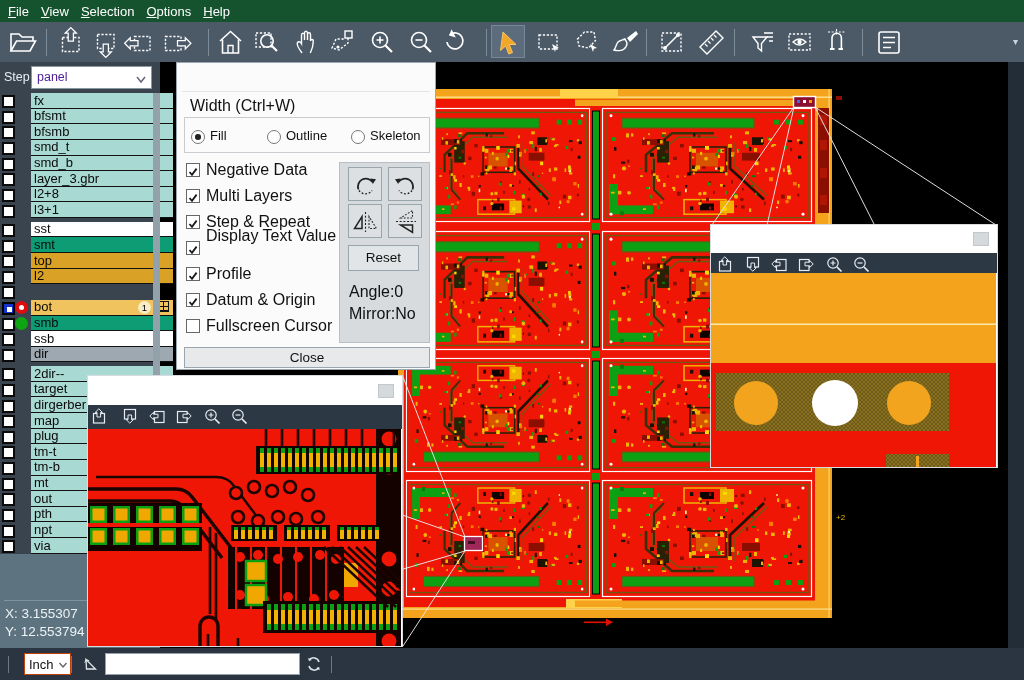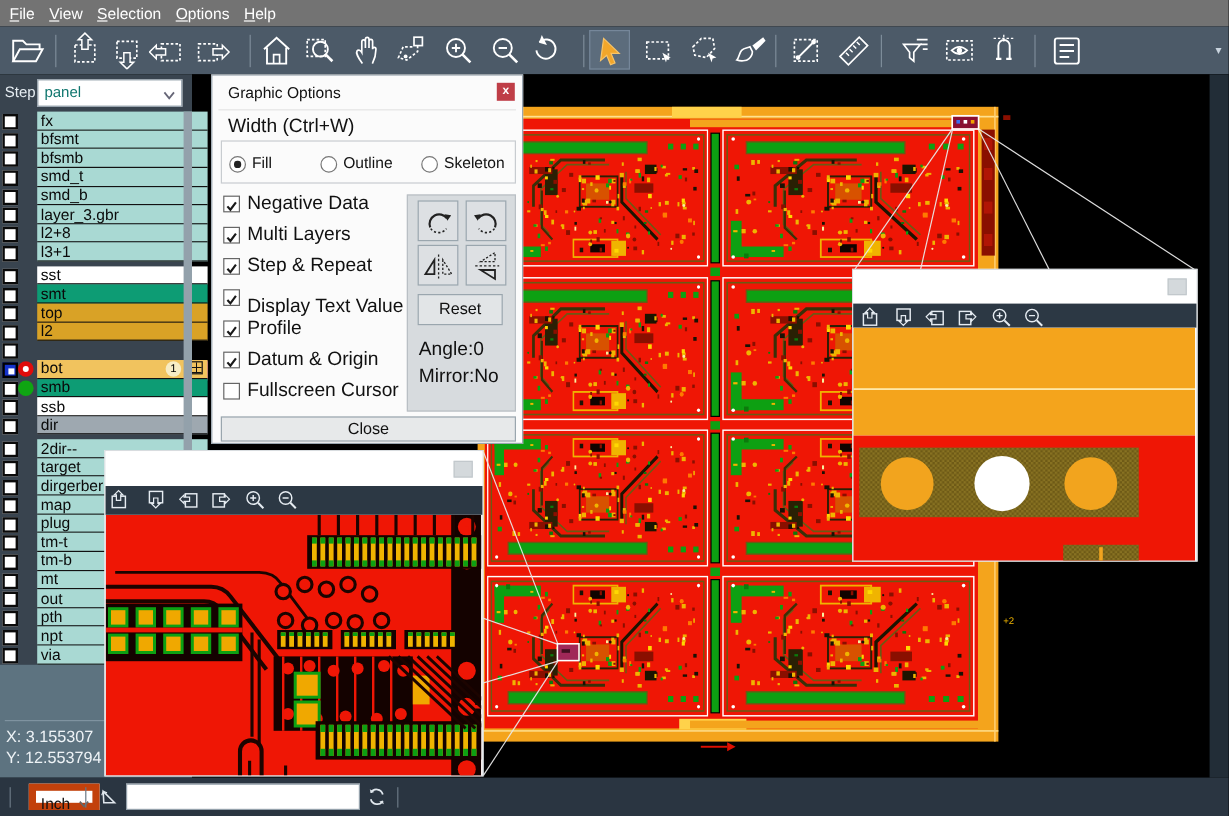--- a/index.html
+++ b/index.html
@@ -1,37 +1,37 @@
 <!DOCTYPE html>
 <html><head><meta charset="utf-8"><style>
 *{margin:0;padding:0;box-sizing:border-box}
 html,body{width:1024px;height:680px;overflow:hidden;background:#000;
 font-family:"Liberation Sans",sans-serif;-webkit-font-smoothing:antialiased}
 #root{position:relative;width:1024px;height:680px}
-#menubar{position:absolute;left:0;top:0;width:1024px;height:22px;background:#737373;color:#fff;font-size:13px}
+#menubar{position:absolute;left:0;top:0;width:1024px;height:22px;background:#14532d;color:#fff;font-size:13px}
 .mi{display:inline-block;margin-left:12px;margin-top:4px}
 .mi:first-child{margin-left:8px}
 #toolbar{position:absolute;left:0;top:22px;width:1024px;height:40px;background:#4c5a68}
 .tbi{position:absolute;top:3px;width:32px;height:33px;padding:1px}
 .tsep{position:absolute;top:7px;width:1px;height:27px;background:#7d8c99}
 #sidebar{position:absolute;left:0;top:62px;width:160px;height:586px;background:#39444f;font-size:12px}
 #steprow{position:absolute;left:0;top:0;width:160px;height:31px;color:#e6edf2}
 #steplbl{position:absolute;left:4px;top:8px;font-size:12.5px}
-#stepdd{position:absolute;left:31px;top:4px;width:121px;height:23px;background:#fff;border:1px solid #8a98a4;color:#0f766e;font-size:12.5px;padding:3px 0 10px 5px}
+#stepdd{position:absolute;left:31px;top:4px;width:121px;height:23px;background:#fff;border:1px solid #8a98a4;color:#4c1d95;font-size:12.5px;padding:3px 0 10px 5px}
 #stepchev{position:absolute;right:4px;top:8px}
 .cb{position:absolute;left:2px;width:13px;height:13px;background:#fff;border:2px solid #0a0a0a;z-index:2}
 .srow{position:absolute;left:31px;width:142px;height:15.65px;border-bottom:1px solid #111;color:#0a0a0a;
 padding:0.5px 0 0 3px;font-size:13px;line-height:14.5px}
 .coord{position:absolute;left:5px;color:#eef3f6;font-size:13.5px}
 #canvas{position:absolute;left:160px;top:62px;width:864px;height:586px;background:#000}
 #cansvg{position:absolute;left:0;top:0}
 #vscroll{position:absolute;left:1008px;top:62px;width:16px;height:586px;background:#222d37}
 #statusbar{position:absolute;left:0;top:648px;width:1024px;height:32px;background:#2a3541}
 .ssep{position:absolute;top:8px;width:1px;height:17px;background:#6a7884}
-#inchbox{position:absolute;left:24px;top:5px;width:59px;height:22px;background:#fff;border:6px solid #c2410c;
+#inchbox{position:absolute;left:24px;top:5px;width:47px;height:22px;background:#fff;border:1px solid #c2410c;
 font-size:13px;color:#111;padding:2.5px 0 0 4px}
 #inchchev{position:absolute;right:2px;top:7px}
 #sinput{position:absolute;left:105px;top:5px;width:195px;height:22px;background:#fff;border:1px solid #95a2ac}
 #scoord{position:absolute;left:342px;top:8px;color:#f2a41e;font-size:13px}
 #winR{position:absolute;left:710px;top:224px;width:288px;height:244px;border:1.5px solid #d8dcdf;background:#fff}
 #winBL{position:absolute;left:87px;top:375px;width:316px;height:272px;border:1.5px solid #d8dcdf;background:#fff}
 .wtitle{position:absolute;left:0;top:0;right:0;height:28px;background:#fff}
 .wbtn{position:absolute;right:8px;top:7px;width:16px;height:14px;background:#d4d9dc;border:1px solid #c2c8cc}
 .wtool{position:absolute;left:0;top:28px;right:0;height:20px;background:#2c3844}
 .wcont{position:absolute;left:0;top:48px;right:0;bottom:0;overflow:hidden}
@@ -466,21 +466,20 @@
       <div class="srow" style="top:460.3px;background:#a9d9d3">npt</div>
       <div class="cb" style="top:478.2px"></div>
       <div class="srow" style="top:476.0px;background:#a9d9d3">via</div>
 <div style="position:absolute;left:152.5px;top:31px;width:7.5px;height:461px;background:#93a1ab"></div>
 <div style="position:absolute;left:0;top:491.6px;width:160px;height:94.4px;background:#5d7380"></div>
 <div style="position:absolute;left:4px;top:538px;width:152px;border-top:1px solid #7f93a0"></div>
 <div class="coord" style="top:544px">X: 3.155307</div>
 <div class="coord" style="top:562px">Y: 12.553794</div>
 </div>
 <div id="dialog">
-<div id="dtitle">Graphic Options<div id="dclose">x</div></div>
 <div style="position:absolute;left:5px;right:5px;top:28px;border-top:1px solid #e4e4e4"></div>
 <div class="dlbl" style="left:13px;top:34px">Width (Ctrl+W)</div>
 <div id="dgroup">
 <div style="position:relative;top:12px;left:6px;font-size:13px">
           <div class="drad" style="left:0px">
             <div style="position:absolute;left:3.2px;top:3.2px;width:5.6px;height:5.6px;border-radius:50%;background:#222"></div>
           </div>
           <span style="position:absolute;left:19px;top:-2.5px">Fill</span>
           <div class="drad" style="left:76px"></div>
           <span style="position:absolute;left:95px;top:-2.5px">Outline</span>
@@ -496,21 +495,21 @@
           <path d="M1.5 5 4 7.8 8.6 1.6" stroke="#1a1a1a" stroke-width="1.8" fill="none"></path>
         </svg></div>
       <div class="dlbl" style="top:124px;left:29px">Multi Layers</div>
 <div class="dchk" style="top:152px"><svg width="10" height="10" viewBox="0 0 10 10">
           <path d="M1.5 5 4 7.8 8.6 1.6" stroke="#1a1a1a" stroke-width="1.8" fill="none"></path>
         </svg></div>
       <div class="dlbl" style="top:150px;left:29px">Step &amp; Repeat</div>
 <div class="dchk" style="top:178px"><svg width="10" height="10" viewBox="0 0 10 10">
           <path d="M1.5 5 4 7.8 8.6 1.6" stroke="#1a1a1a" stroke-width="1.8" fill="none"></path>
         </svg></div>
-      <div class="dlbl" style="top:184px;left:29px">Display Text Value</div>
+      <div class="dlbl" style="top:164px;left:29px">Display Text Value</div>
 <div class="dchk" style="top:204px"><svg width="10" height="10" viewBox="0 0 10 10">
           <path d="M1.5 5 4 7.8 8.6 1.6" stroke="#1a1a1a" stroke-width="1.8" fill="none"></path>
         </svg></div>
       <div class="dlbl" style="top:202px;left:29px">Profile</div>
 <div class="dchk" style="top:230px"><svg width="10" height="10" viewBox="0 0 10 10">
           <path d="M1.5 5 4 7.8 8.6 1.6" stroke="#1a1a1a" stroke-width="1.8" fill="none"></path>
         </svg></div>
       <div class="dlbl" style="top:228px;left:29px">Datum &amp; Origin</div>
 <div class="dchk" style="top:256px"></div>
       <div class="dlbl" style="top:254px;left:29px">Fullscreen Cursor</div>

